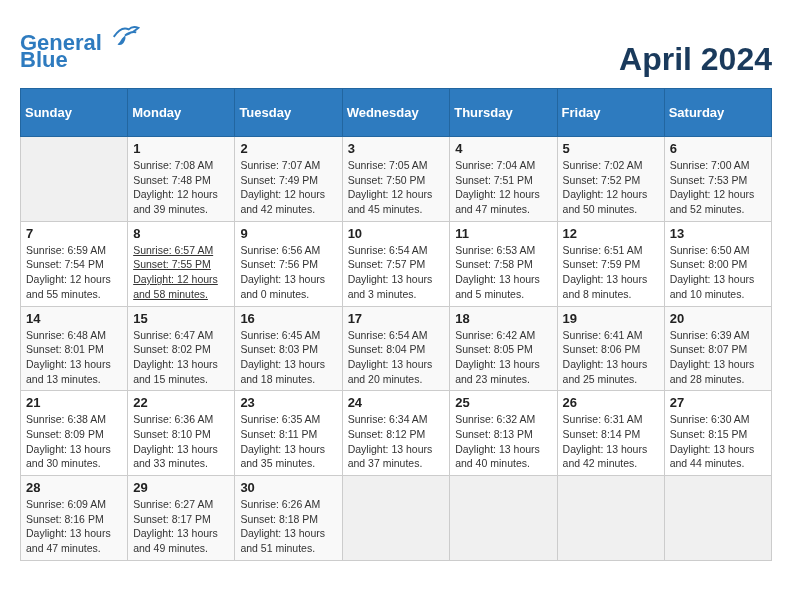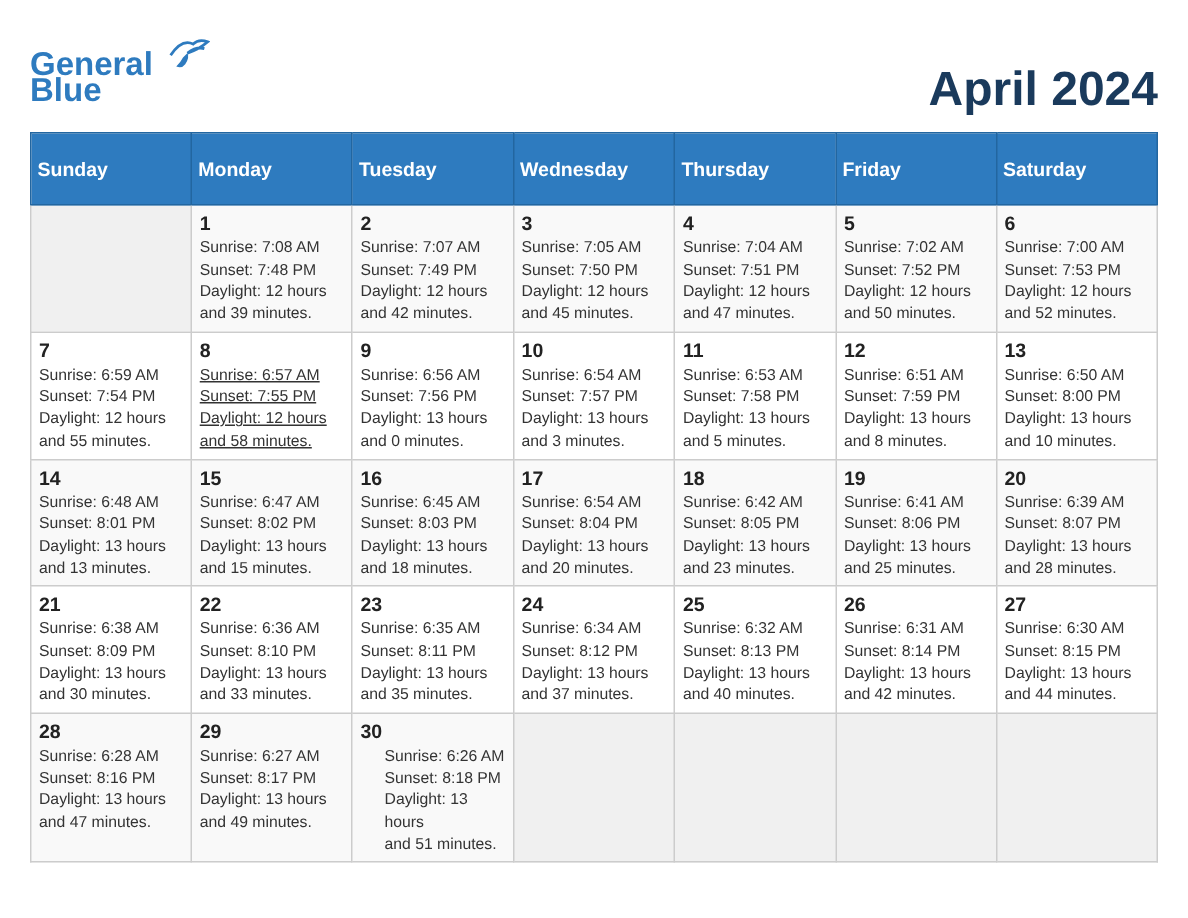--- a/index.html
+++ b/index.html
@@ -320,35 +320,35 @@
           <span class="day-num">27</span>
           <div class="day-info" style="white-space: pre-line;">Sunrise: 6:30 AM
 Sunset: 8:15 PM
 Daylight: 13 hours
 and 44 minutes.</div>
         </td>
       </tr>
       <tr>
         <td>
           <span class="day-num">28</span>
-          <div class="day-info" style="white-space: pre-line;">Sunrise: 6:28 AM
+          <div class="day-info" style="white-space: pre-line;">Sunrise: 6:09 AM
 Sunset: 8:16 PM
 Daylight: 13 hours
 and 47 minutes.</div>
         </td>
         <td>
           <span class="day-num">29</span>
           <div class="day-info" style="white-space: pre-line;">Sunrise: 6:27 AM
 Sunset: 8:17 PM
 Daylight: 13 hours
 and 49 minutes.</div>
         </td>
         <td>
           <span class="day-num">30</span>
-          <div class="day-info" style="white-space: pre-line; margin-left: 16px;">Sunrise: 6:26 AM
+          <div class="day-info" style="white-space: pre-line;">Sunrise: 6:26 AM
 Sunset: 8:18 PM
 Daylight: 13 hours
 and 51 minutes.</div>
         </td>
         <td class="empty-cell"></td>
         <td class="empty-cell"></td>
         <td class="empty-cell"></td>
         <td class="empty-cell"></td>
       </tr>
     </tbody>

